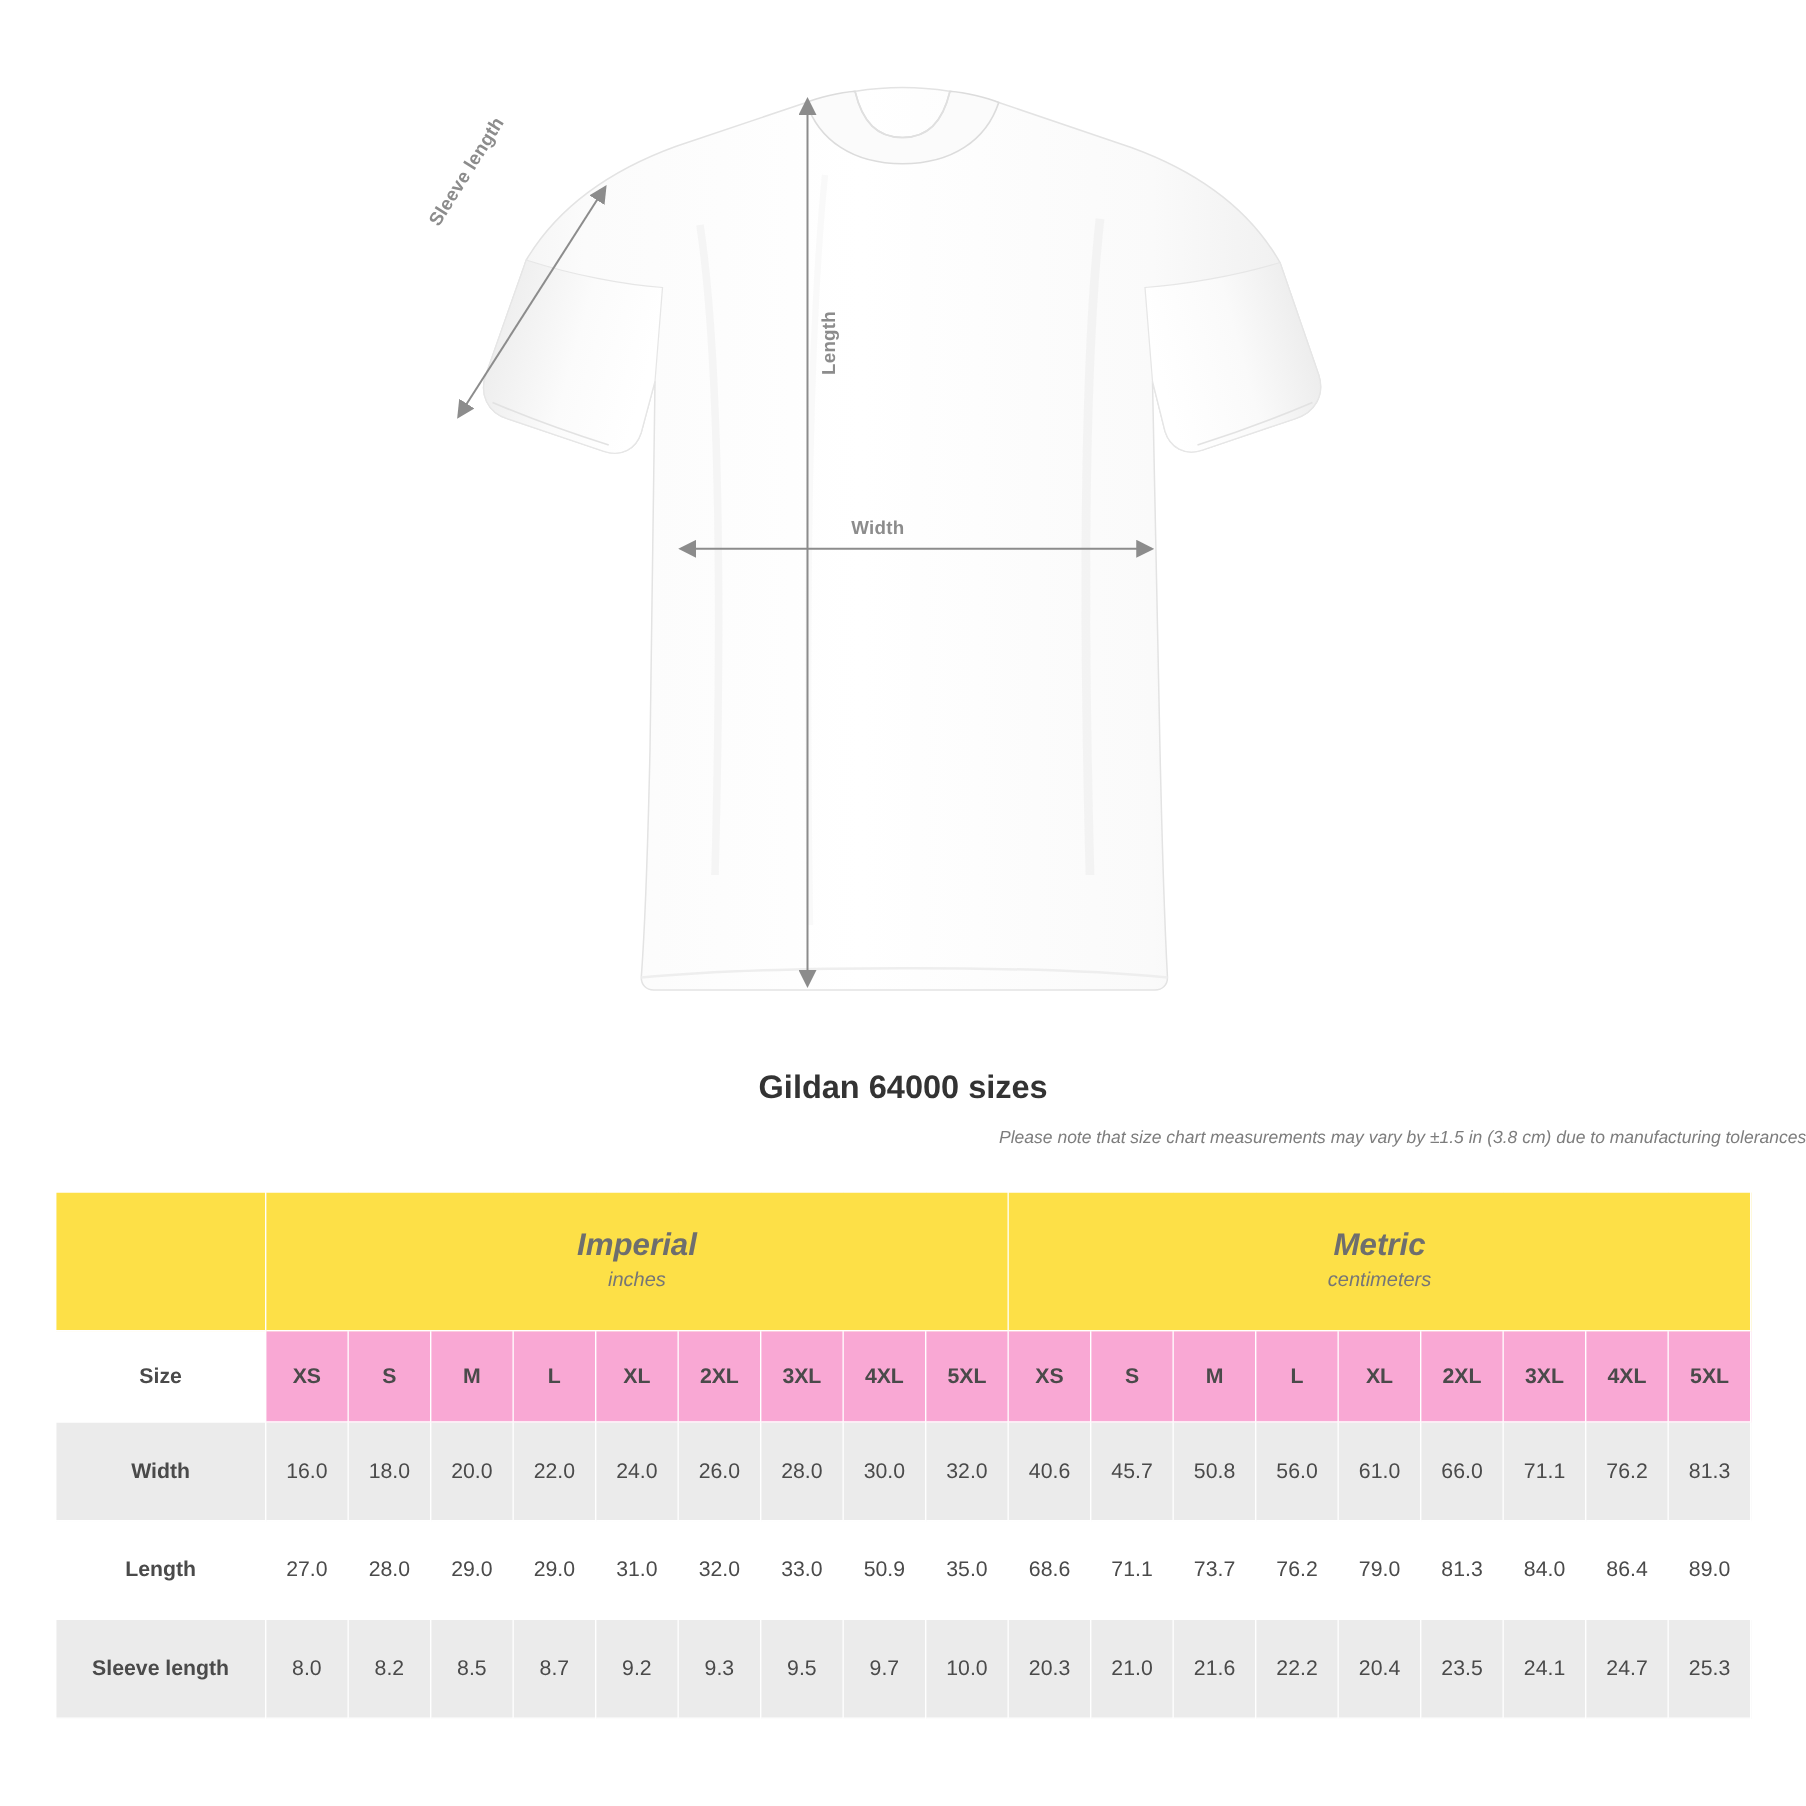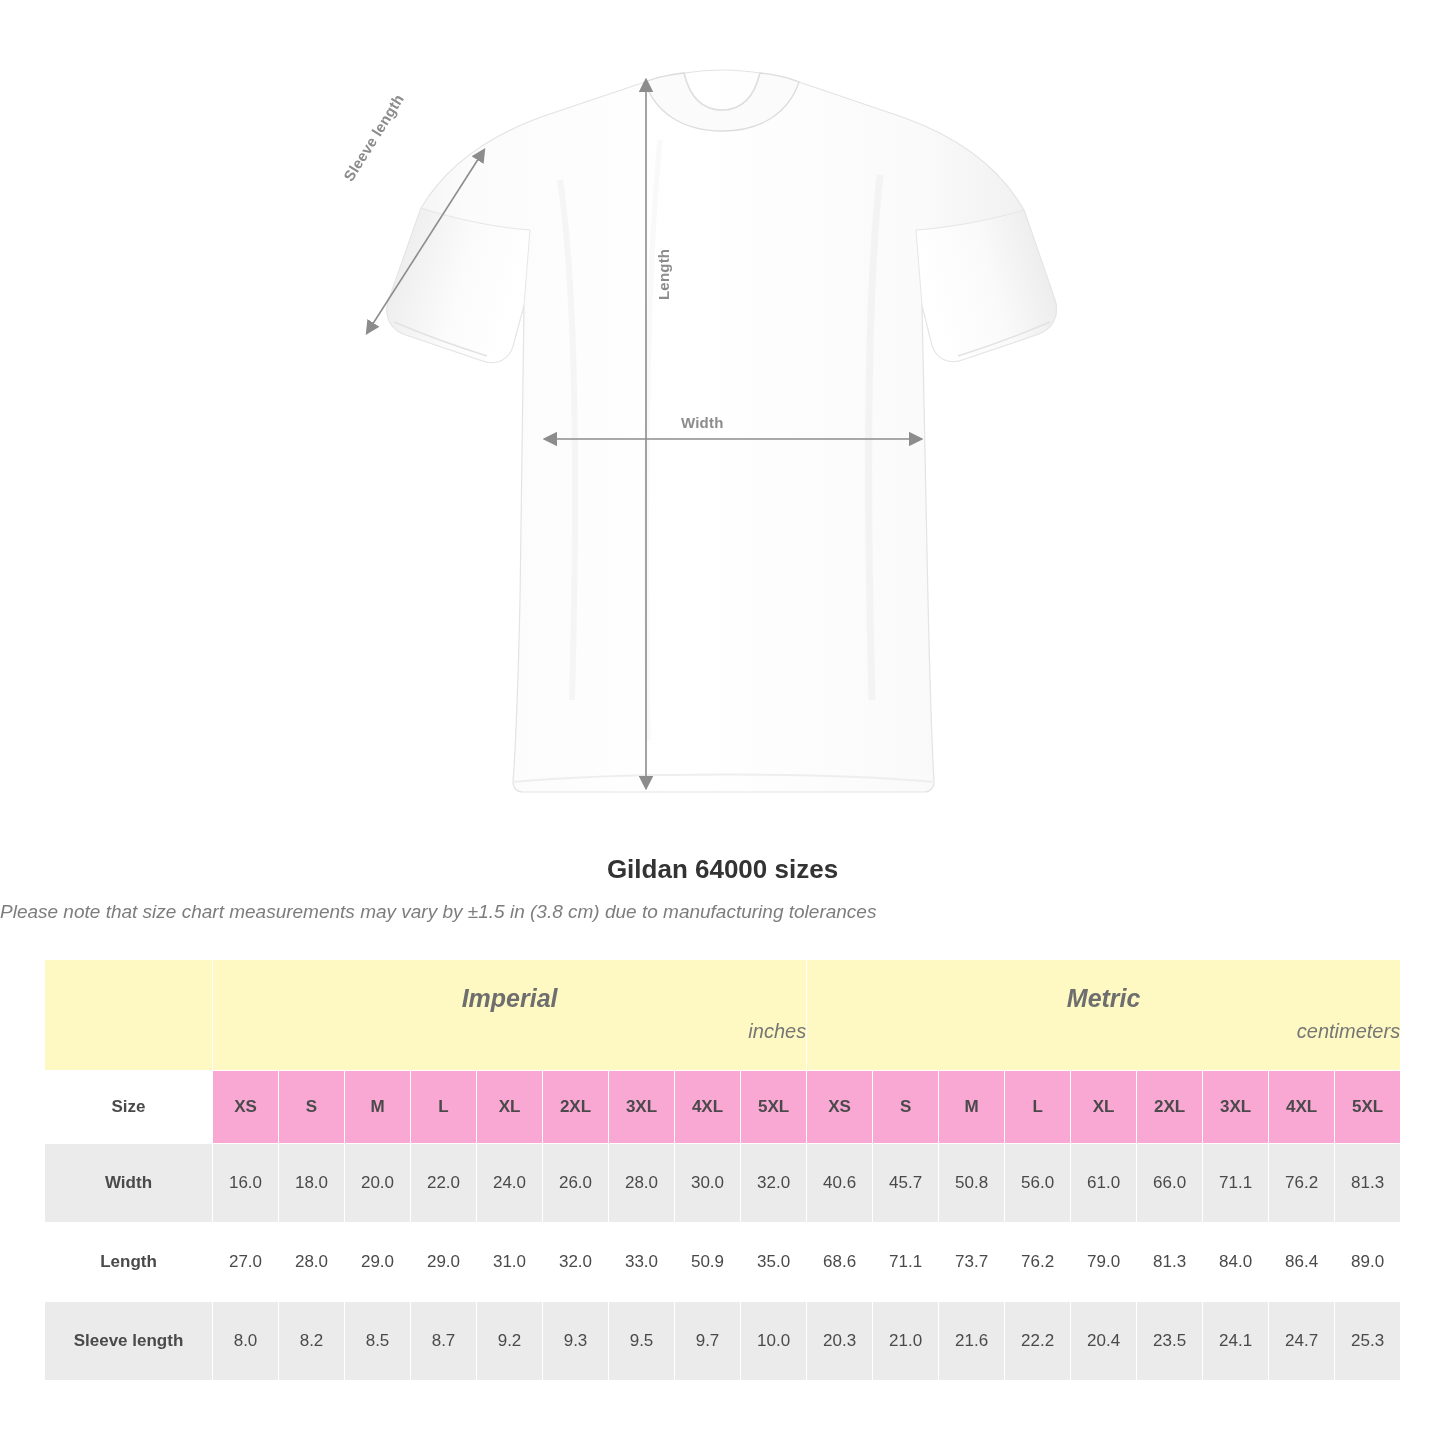--- a/index.html
+++ b/index.html
@@ -54,22 +54,22 @@
 
   
   .chart-heading {
     text-align: center;
     font-size: 26px;
     font-weight: bold;
     color: #333333;
     margin-top: 24px;
   }
   .chart-note {
-    text-align: left;
-    font-size: 19px;
+    text-align: right;
+    font-size: 14px;
     font-style: italic;
     color: #7d7d7d;
     margin-top: 16px;
   }
 
   
   .table-wrap {
     margin: 36px 44px 0 44px;
   }
   table.size-table {
@@ -80,36 +80,35 @@
   table.size-table td,
   table.size-table th {
     border: 1px solid #ffffff;
     text-align: center;
     font-size: 17px;
     color: #4a4a4a;
     padding: 0;
   }
   .unit-head {
     height: 110px;
-    background: #fef9c3;
+    background: #fde047;
     vertical-align: middle;
   }
   .unit-head .unit-name {
     font-size: 25px;
     font-style: italic;
     font-weight: bold;
     color: #6e6e6e;
     line-height: 1.25;
   }
   .unit-head .unit-sub {
-    font-size: 20px;
+    font-size: 16px;
     font-style: italic;
     color: #767676;
     line-height: 1.6;
-    text-align: right;
   }
   .row-size td {
     height: 72px;
     background: #f9a8d4;
     font-size: 18px;
     font-weight: bold;
     color: #3d3d3d;
   }
   .row-size td.rowhead {
     background: #ffffff;

